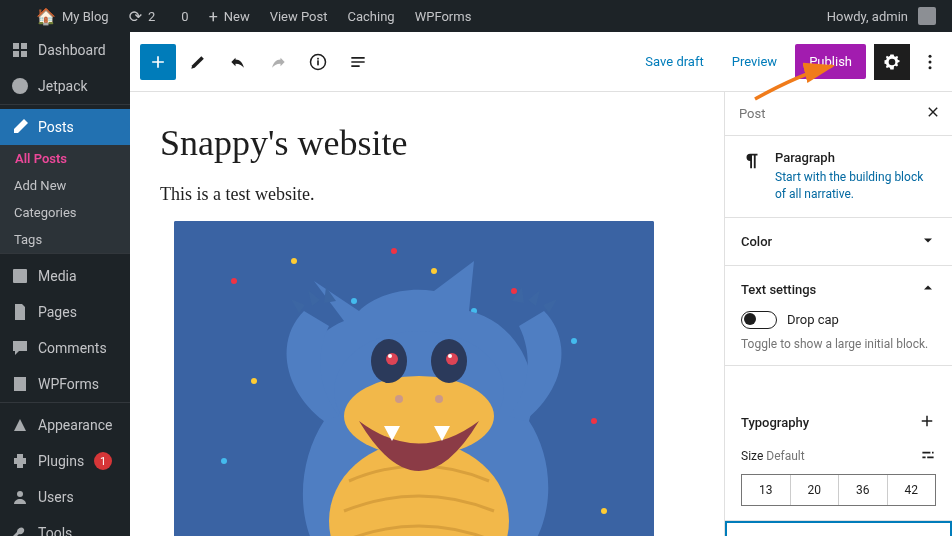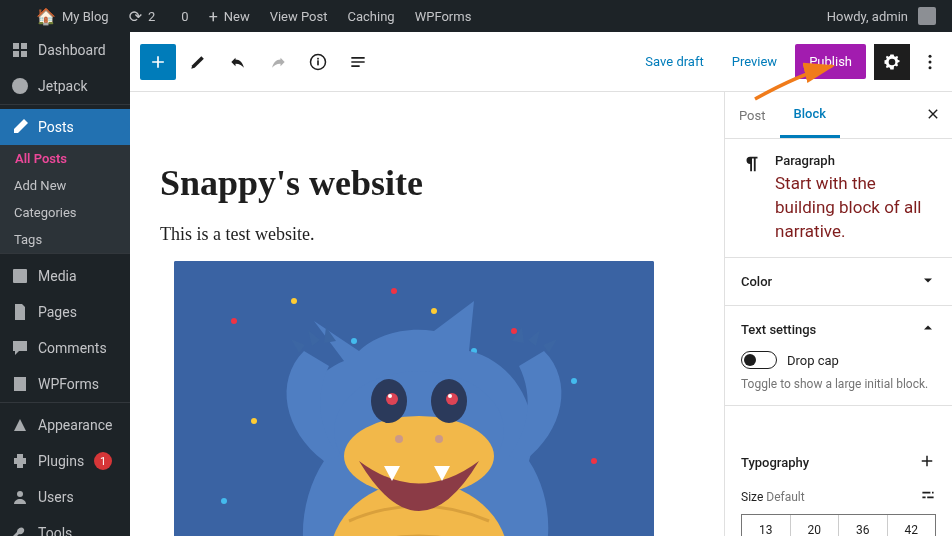--- a/index.html
+++ b/index.html
@@ -36,34 +36,34 @@
 .link-btn { color:#007cba; font-size:13px; padding:6px 10px; cursor:pointer; }
 .publish-btn { background:#a21caf; color:#fff; font-size:13px; padding:10px 14px; cursor:pointer; border-radius:2px; }
 .settings-btn { width:36px; height:36px; background:#1e1e1e; display:flex; align-items:center; justify-content:center; cursor:pointer; }
 .settings-btn svg { fill:#fff; width:20px; height:20px; }
 .more-btn { width:24px; height:36px; display:flex; align-items:center; justify-content:center; cursor:pointer; }
 
 .canvas { flex:1; display:flex; overflow:hidden; }
 .content { flex:1; padding:30px 20px 20px 30px; overflow-y:auto; position:relative; }
 .content::-webkit-scrollbar { width:12px; }
 .content::-webkit-scrollbar-thumb { background:#c3c4c7; }
-.title { font-family:Georgia,serif; font-size:36px; font-weight:700; color:#1e1e1e; margin-bottom:20px;margin-top:40px; }
+.title { font-family:Georgia,serif; font-size:36px; font-weight:400; color:#1e1e1e; margin-bottom:20px; }
 .body-text { font-family:Georgia,serif; font-size:18px; color:#1e1e1e; margin-bottom:16px; }
 .media-block { width:480px; height:380px; background:#3a63a3; position:relative; margin-left:14px; overflow:hidden; border-radius:2px; }
 
 
 .inspector { width:228px; border-left:1px solid #e0e0e0; overflow-y:auto; font-size:13px; color:#1e1e1e; }
 .insp-tabs { display:flex; border-bottom:1px solid #e0e0e0; align-items:center; }
 .insp-tab { padding:14px 14px; cursor:pointer; color:#757575; }
 .insp-tab.active { color:#007cba; border-bottom:3px solid #007cba; font-weight:500; }
 .insp-close { margin-left:auto; padding:12px; cursor:pointer; }
 .insp-section { padding:14px 16px; border-bottom:1px solid #e0e0e0; }
 .blk-head { display:flex; gap:12px; }
 .blk-head .pname { font-weight:500; margin-bottom:4px; }
-.blk-head .pdesc { font-size:17px; color:#7f1d1d; line-height:1.4; }
+.blk-head .pdesc { font-size:12px; color:#0369a1; line-height:1.4; }
 .acc { display:flex; justify-content:space-between; align-items:center; cursor:pointer; font-weight:500; }
 .toggle { width:36px; height:18px; border:1.5px solid #1e1e1e; border-radius:10px; position:relative; display:inline-block; }
 .toggle::after { content:""; position:absolute; left:2px; top:1.5px; width:12px; height:12px; background:#1e1e1e; border-radius:50%; }
 .drop-row { display:flex; align-items:center; gap:10px; margin-bottom:8px; }
 .helper { font-size:12px; color:#757575; }
 .typo-head { display:flex; justify-content:space-between; align-items:center; font-weight:500;margin-top:32px; }
 .size-label { display:flex; justify-content:space-between; align-items:center; margin:14px 0 8px; font-size:12px; }
 .size-grid { display:flex; border:1px solid #757575; }
 .size-cell { flex:1; text-align:center; padding:8px 0; font-size:12px; border-right:1px solid #ccc; cursor:pointer; }
 .size-cell:last-child { border-right:none; }
@@ -332,21 +332,20 @@
             <path d="M125 92 l-8 -14 l14 6z M138 85 l-4 -16 l12 10z M150 82 l2 -16 l10 14z"></path>
             <path d="M375 92 l8 -14 l-14 6z M362 85 l4 -16 l-12 10z M350 82 l-2 -16 l-10 14z"></path>
           </g>
         </svg>
       </div>
     </div>
 
     <div class="inspector">
       <div class="insp-tabs">
         <div class="insp-tab">Post</div>
-        <div class="insp-tab active">Block</div>
         <div class="insp-close"><svg width="14" height="14" viewBox="0 0 20 20" fill="#1e1e1e">
               <path d="M4 4l12 12M16 4L4 16" stroke="#1e1e1e" stroke-width="2"></path>
             </svg></div>
       </div>
       <div class="insp-section">
         <div class="blk-head">
           <span><svg width="22" height="22" viewBox="0 0 24 24" fill="#1e1e1e">
                 <path d="M9 4h9v2h-2v14h-2V6h-2v14h-2V12a4 4 0 010-8z"></path>
               </svg></span>
           <div>

